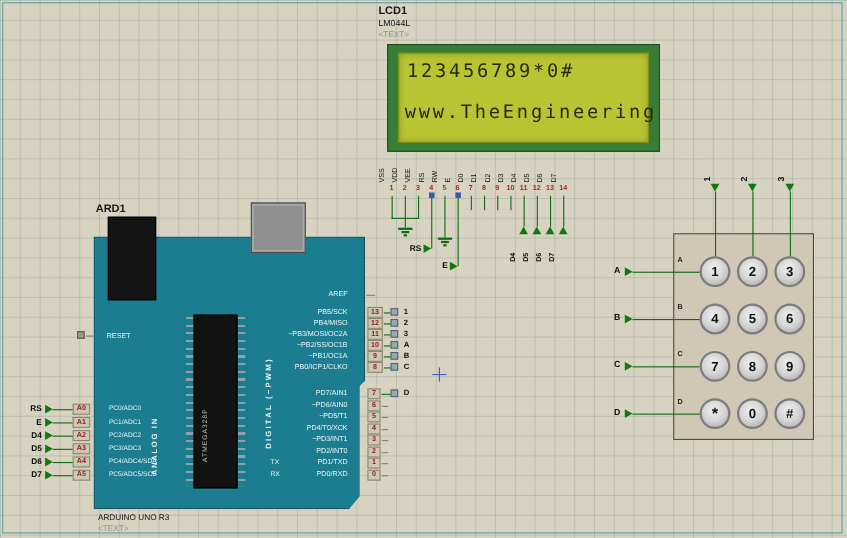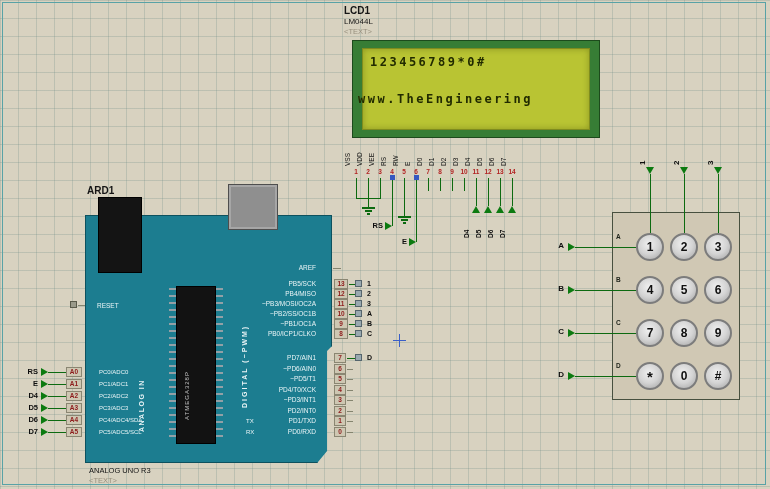--- a/index.html
+++ b/index.html
@@ -30,36 +30,36 @@
   .term-u { position:absolute; width:0; height:0; border-bottom:7px solid #0c7a10; border-left:4px solid transparent; border-right:4px solid transparent; }
   .term-d { position:absolute; width:0; height:0; border-top:7px solid #0c7a10; border-left:4px solid transparent; border-right:4px solid transparent; }
   .pad { position:absolute; width:7px; height:7px; background:#9aa9b0; border:1px solid #55656d; }
   .bluesq { position:absolute; width:5px; height:5px; background:#3558c0; }
   .gbar { position:absolute; background:#0c6a10; height:2px; }
   .key { position:absolute; width:28px; height:28px; border-radius:50%;
     background:radial-gradient(circle at 45% 38%, #f0f0f0 0%, #d4d4d4 50%, #a2a2a2 100%);
     border:2px solid #7c7c7c; display:flex; align-items:center; justify-content:center;
     font-weight:bold; font-size:12px; color:#101010; }
   .kin { position:absolute; font-size:6.5px; font-weight:bold; color:#20251c; line-height:1; }
-  .lcdline { position:absolute; font-family:"DejaVu Sans Mono", monospace; font-weight:bold;
-             font-size:12px; letter-spacing:2.5px; color:#222b00; }
+  .lcdline { position:absolute; font-family:"DejaVu Sans Mono", monospace; font-weight:normal;
+             font-size:17px; letter-spacing:2.5px; color:#222b00; }
 </style>
 </head>
 <body>
 
 <div id="canvas">
   <div class="abs" style="left:2px;top:2px;width:764px;height:483px;border:1px solid #58a2a6;"></div>
 
   <div class="abs tref" style="left:344px;top:5px;">LCD1</div>
   <div class="abs tpart" style="left:344px;top:17px;">LM044L</div>
   <div class="abs tph" style="left:344px;top:27px;">&lt;TEXT&gt;</div>
   <div class="abs" style="left:352px;top:40px;width:248px;height:98px;background:#377d35;border:1px solid #1d4a1c;"></div>
   <div class="abs" style="left:362px;top:48px;width:228px;height:82px;background:#b9c433;border:1px solid #7f8c1e;box-shadow:inset 0 0 6px rgba(60,70,0,.35);"></div>
   <div class="lcdline" style="left:370px;top:55px;">123456789*0#</div>
-  <div class="lcdline" style="left:358px;top:92px;">www.TheEngineering</div>
+  <div class="lcdline" style="left:368px;top:92px;">www.TheEngineering</div>
 
   <div class="rot" style="left:352px;top:158px;font-size:6.5px;">VSS</div>
   <div class="rot" style="left:364px;top:158px;font-size:6.5px;">VDD</div>
   <div class="rot" style="left:376px;top:158px;font-size:6.5px;">VEE</div>
   <div class="rot" style="left:388px;top:158px;font-size:6.5px;">RS</div>
   <div class="rot" style="left:400px;top:158px;font-size:6.5px;">RW</div>
   <div class="rot" style="left:412px;top:158px;font-size:6.5px;">E</div>
   <div class="rot" style="left:424px;top:158px;font-size:6.5px;">D0</div>
   <div class="rot" style="left:436px;top:158px;font-size:6.5px;">D1</div>
   <div class="rot" style="left:448px;top:158px;font-size:6.5px;">D2</div>
@@ -257,21 +257,21 @@
   <div class="wire" style="left:48px;top:420px;width:18px;height:1px;"></div>
   <div class="term-r" style="left:41px;top:416px;"></div>
   <div class="netlbl" style="left:12px;top:416px;width:26px;text-align:right;">D6</div>
 
   <div class="llabel" style="left:99px;top:429px;">PC5/ADC5/SCL</div>
   <div class="pinbox" style="left:66px;top:427px;width:16px;">A5</div>
   <div class="wire" style="left:48px;top:432px;width:18px;height:1px;"></div>
   <div class="term-r" style="left:41px;top:428px;"></div>
   <div class="netlbl" style="left:12px;top:428px;width:26px;text-align:right;">D7</div>
 
-  <div class="abs" style="left:89px;top:466px;font-size:7.5px;color:#141414;">ANALOG UNO R3</div>
+  <div class="abs" style="left:89px;top:466px;font-size:7.5px;color:#141414;">ARDUINO UNO R3</div>
   <div class="abs tph" style="left:89px;top:476px;">&lt;TEXT&gt;</div>
 
   <div class="abs" style="left:612px;top:212px;width:128px;height:188px;background:#d0c8b4;border:1px solid #47503f;"></div>
 
   <div class="rot netlbl" style="left:647px;top:157px;font-size:8px;">1</div>
   <div class="rot netlbl" style="left:681px;top:157px;font-size:8px;">2</div>
   <div class="rot netlbl" style="left:715px;top:157px;font-size:8px;">3</div>
   <div class="term-d" style="left:646px;top:167px;"></div>
   <div class="term-d" style="left:680px;top:167px;"></div>
   <div class="term-d" style="left:714px;top:167px;"></div>

